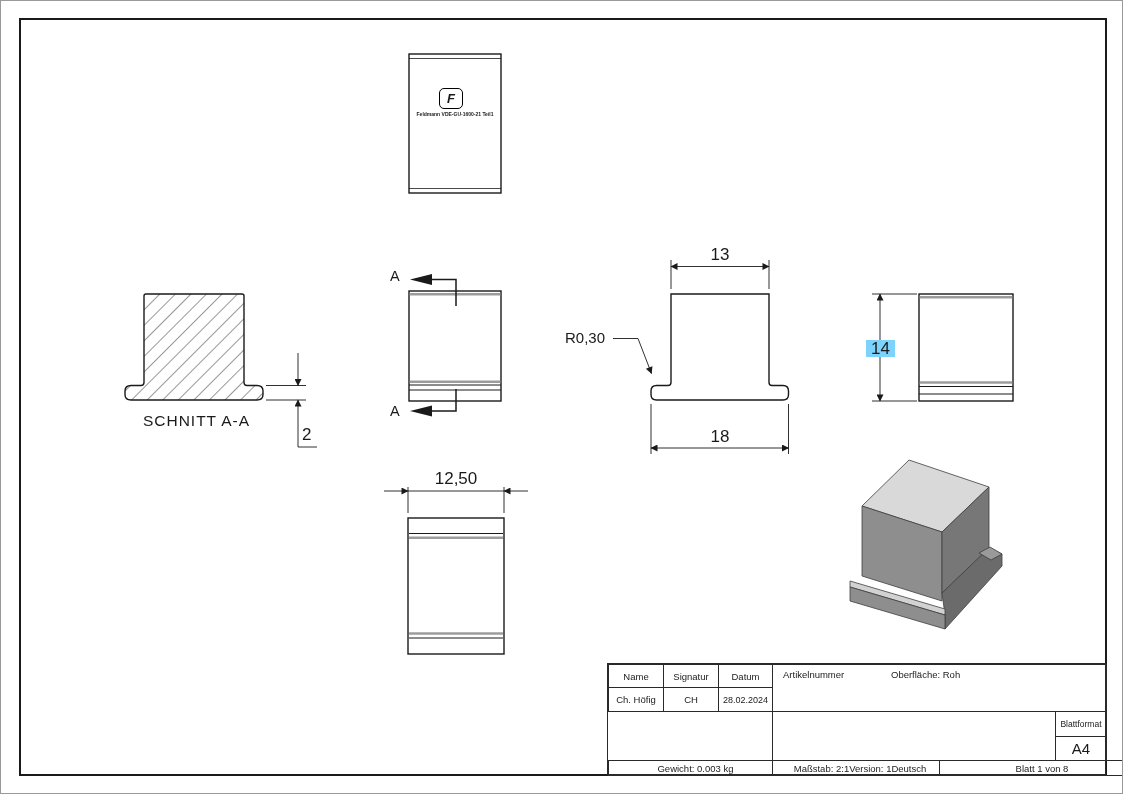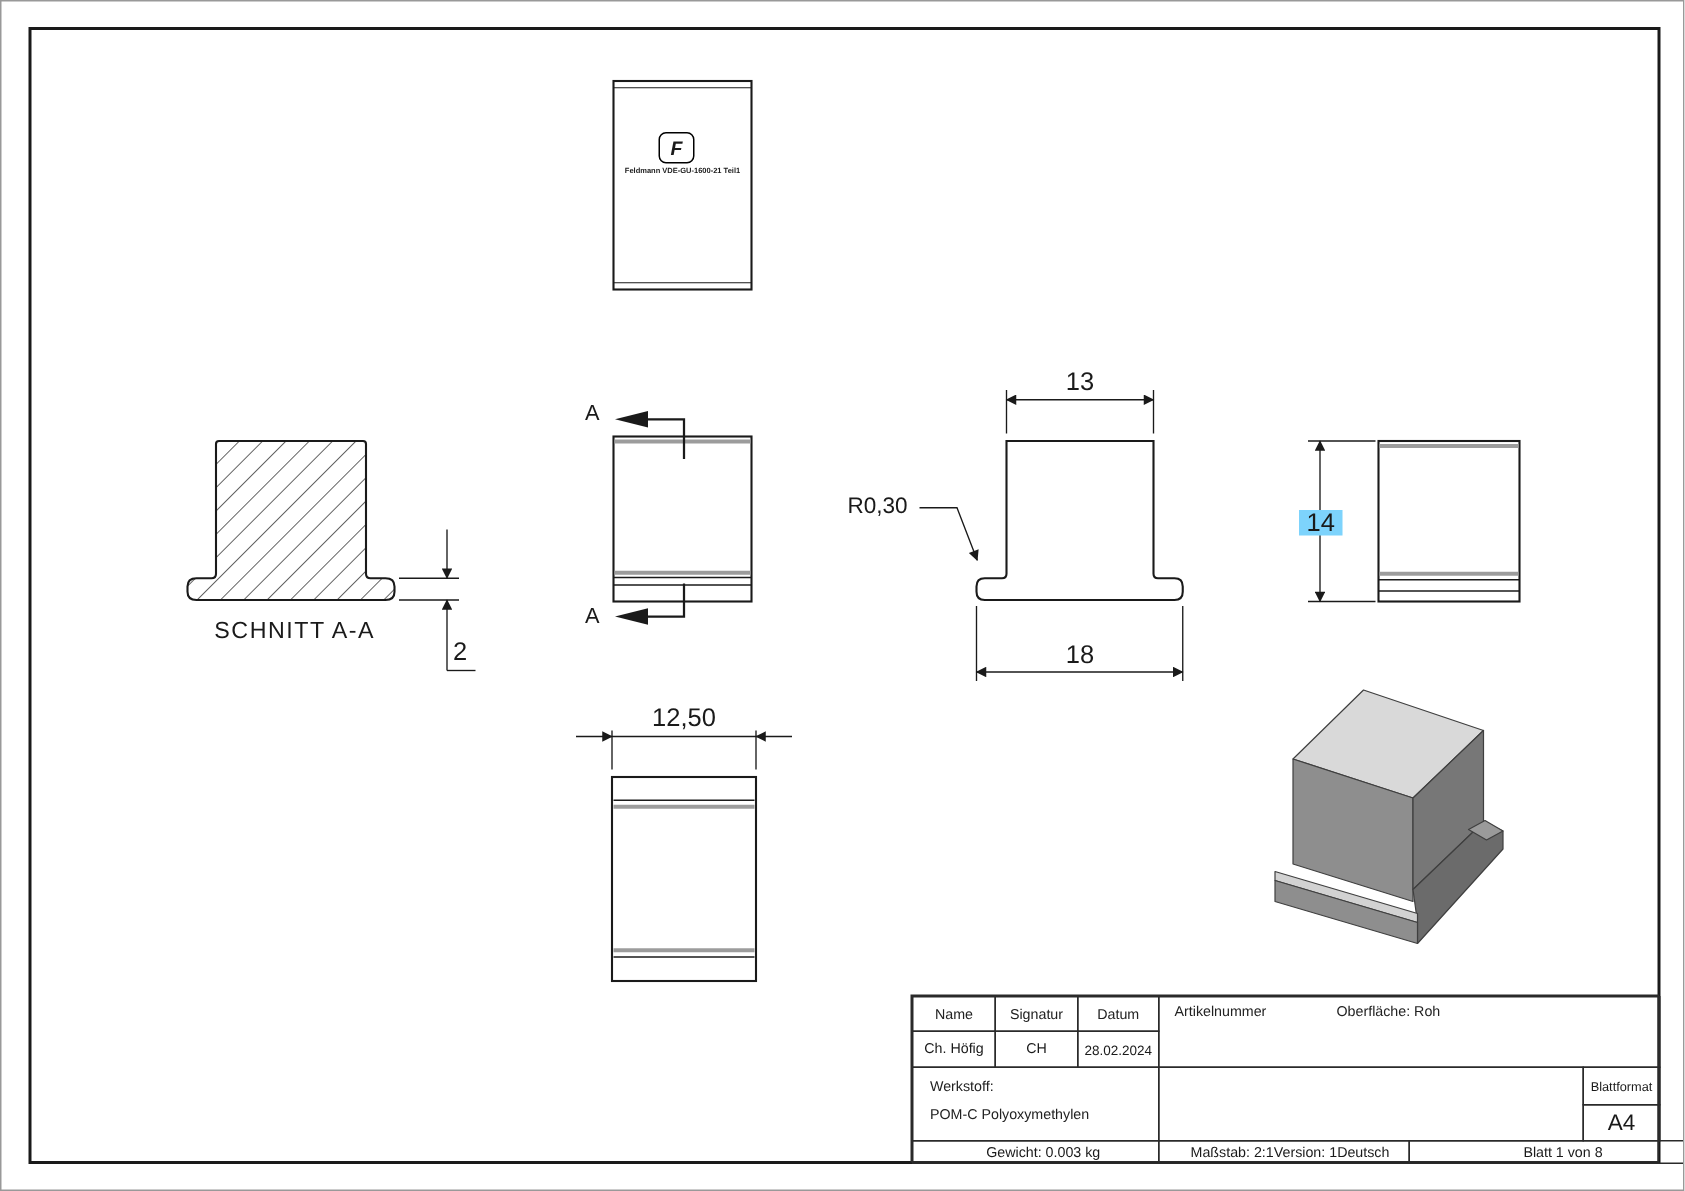--- a/index.html
+++ b/index.html
@@ -174,24 +174,20 @@
       </div>
     <div class="cell" style="left:110px;top:23px;width:55px;height:25px;font-size:9px;">
         <span>28.02.2024</span>
       </div>
 
     <div class="artcell" style="left:164px;top:0;width:335px;height:48px;">
       <span class="small-lbl" style="left:10px;top:4px;">Artikelnummer</span>
       <span class="small-lbl" style="left:118px;top:4px;">Oberfläche:  Roh</span>
     </div>
 
-    <div class="artcell" style="left:0;top:47px;width:165px;height:50px;">
-      <span class="small-lbl" style="left:11px;top:7px;">Werkstoff:</span>
-      <span class="small-lbl" style="left:11px;top:26px;">POM-C Polyoxymethylen</span>
-    </div>
 
     <div class="artcell" style="left:164px;top:47px;width:284px;height:50px;"></div>
 
     <div class="cell bf-label" style="left:447px;top:47px;width:52px;height:26px;">
         <span>Blattformat</span>
       </div>
     <div class="cell a4" style="left:447px;top:72px;width:52px;height:25px;">
         <span>A4</span>
       </div>
 

